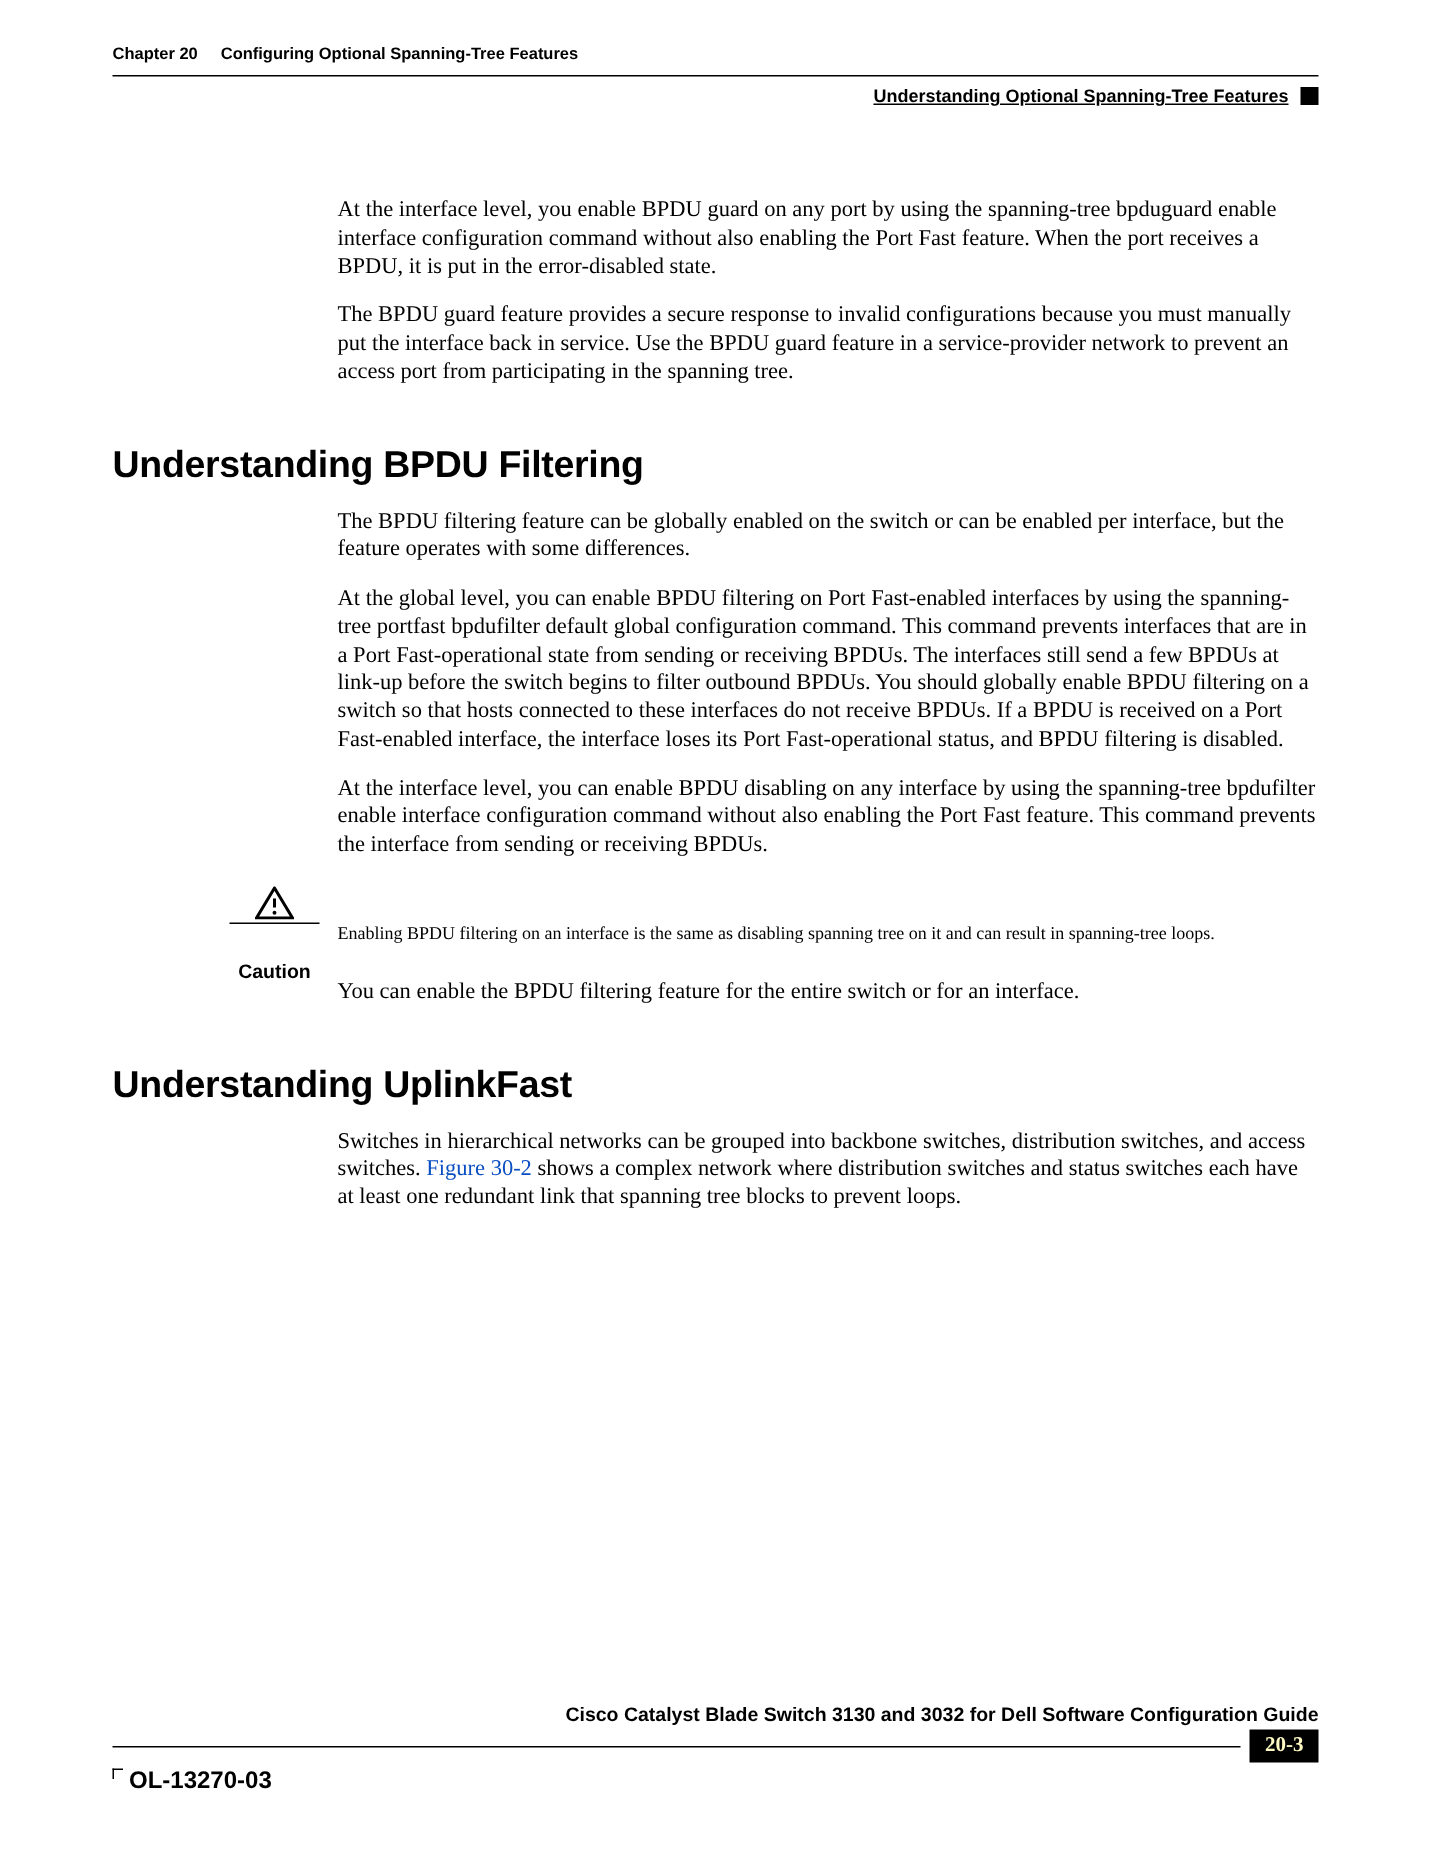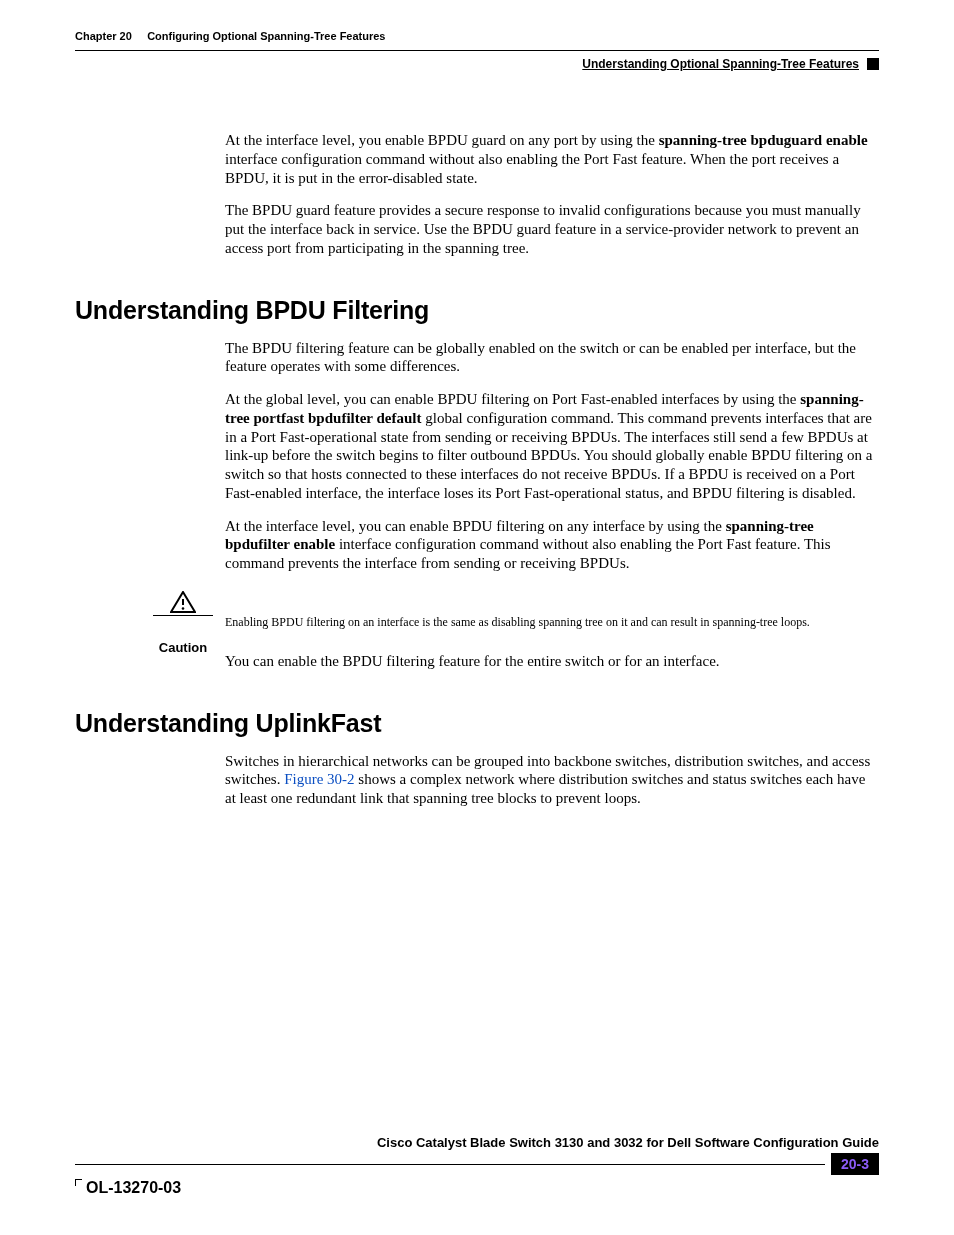--- a/index.html
+++ b/index.html
@@ -59,21 +59,21 @@
     line-height: 1.25;
     font-size: 15px;
   }
   h2.section {
     font-family: Arial, Helvetica, sans-serif;
     font-weight: bold;
     font-size: 25px;
     margin: 38px 0 8px 0;
     letter-spacing: -0.2px;
   }
-  .bold { font-weight: bold; }
+  .bold { font-weight: normal; }
   .caution-block {
     position: relative;
     margin-top: 18px;
   }
   .caution-icon-wrap {
     position: absolute;
     left: -78px;
     top: 0;
     width: 72px;
     text-align: center;
@@ -113,22 +113,22 @@
     display: flex;
     align-items: center;
     margin-top: 3px;
   }
   .footer-rule {
     flex: 1;
     border-top: 1px solid #000;
   }
   .page-badge {
     background: #000;
-    color: #8b5cf6;
-    font-family: Liberation Sans, sans-serif;
+    color: #fef9c3;
+    font-family: Liberation Serif, serif;
     font-weight: bold;
     font-size: 14px;
     padding: 3px 10px;
     margin-left: 6px;
   }
   .footer-row2 {
     display: flex;
     justify-content: space-between;
     font-family: Arial, Helvetica, sans-serif;
     font-weight: bold;
@@ -175,21 +175,21 @@
   </div>
 
   <h2 class="section">Understanding BPDU Filtering</h2>
 
   <div class="body-area">
     <p class="para">The BPDU filtering feature can be globally enabled on the switch or can be enabled per interface, but the feature operates with some differences.</p>
     <p class="para">
       <span>At the global level, you can enable BPDU filtering on Port Fast-enabled interfaces by using the </span><span class="bold">spanning-tree portfast bpdufilter default</span><span> global configuration command. This command prevents interfaces that are in a Port Fast-operational state from sending or receiving BPDUs. The interfaces still send a few BPDUs at link-up before the switch begins to filter outbound BPDUs. You should globally enable BPDU filtering on a switch so that hosts connected to these interfaces do not receive BPDUs. If a BPDU is received on a Port Fast-enabled interface, the interface loses its Port Fast-operational status, and BPDU filtering is disabled.</span>
     </p>
     <p class="para">
-      <span>At the interface level, you can enable BPDU filtering on any interface by using the </span><span class="bold">spanning-tree bpdufilter enable</span><span> interface configuration command without also enabling the Port Fast feature. This command prevents the interface from sending or receiving BPDUs.</span>
+      <span>At the interface level, you can enable BPDU disabling on any interface by using the </span><span class="bold">spanning-tree bpdufilter enable</span><span> interface configuration command without also enabling the Port Fast feature. This command prevents the interface from sending or receiving BPDUs.</span>
     </p>
 
     <div class="caution-block">
       <div class="caution-icon-wrap">
         <span class="caution-icon">
           <svg width="26" height="22" viewBox="0 0 26 22">
             <polygon points="13,1 25,21 1,21" fill="none" stroke="#000" stroke-width="2"></polygon>
             <line x1="13" y1="8" x2="13" y2="14" stroke="#000" stroke-width="2"></line>
             <circle cx="13" cy="17.5" r="1.3" fill="#000"></circle>
           </svg>

